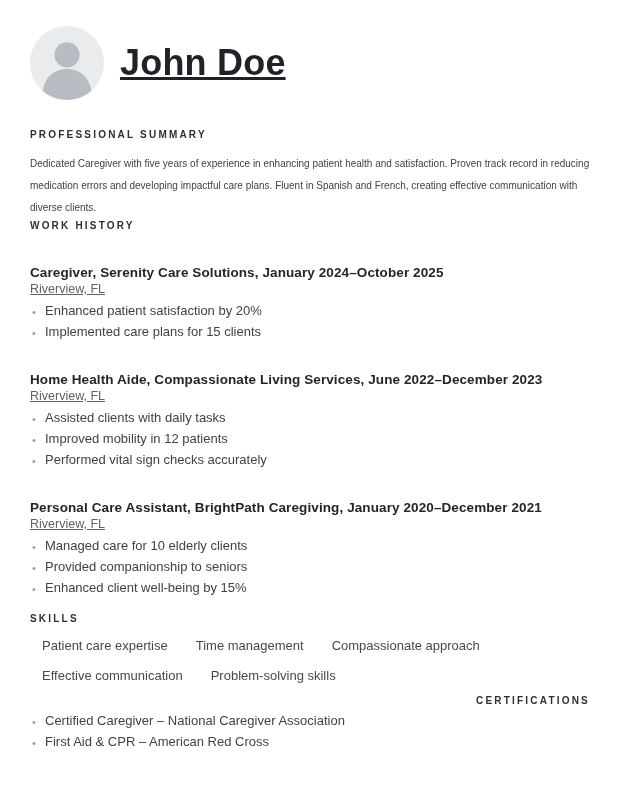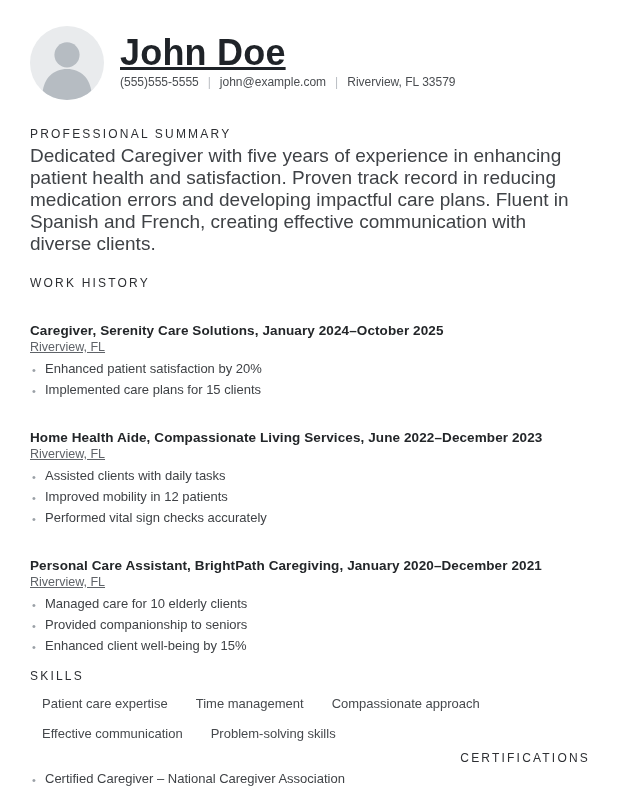--- a/index.html
+++ b/index.html
@@ -31,31 +31,31 @@
   .avatar svg{display:block;width:100%;height:100%;}
   h1{
     font-size:36px;font-weight:700;color:var(--name-text);
     line-height:32px;letter-spacing:.2px;text-decoration:underline;
   }
   .contact{margin-top:6px;font-size:12px;color:#4a4d51;white-space:nowrap;}
   .contact .sep{color:var(--separator);margin:0 9px;}
 
   
   h2{
-    font-size:12px;font-weight:400;color:var(--heading-text);
+    font-size:10px;font-weight:700;color:var(--heading-text);
     letter-spacing:2.2px;line-height:13px;text-transform:uppercase;
   }
   .sec-summary h2{margin-top:28px;}
-  .sec-work h2{margin-top:22px;}
+  .sec-work h2{}
   .sec-skills h2{margin-top:17px;}
   .sec-certs h2{margin-top:10px;text-align:right;}
 
   
   .summary{
-    margin-top:4px;font-size:19px;line-height:22px;color:var(--body-text);
+    margin-top:12px;font-size:10px;line-height:22px;color:var(--body-text);
     max-width:560px;
   }
 
   
   .job{margin-top:32px;}
   .job h3{
     font-size:13.5px;font-weight:700;color:#232629;line-height:17px;
     letter-spacing:.1px;
   }
   .loc{margin-top:1px;font-size:12.5px;color:var(--muted-text);line-height:15px;text-decoration:underline;}
@@ -87,23 +87,20 @@
 
   <header class="header">
     <div class="avatar">
       <svg viewBox="0 0 100 100" aria-hidden="true">
         <circle cx="50" cy="39" r="17" fill="#b6bcc2"></circle>
         <path d="M50 58 C 31 58 19 71 17 89 L 16 100 L 84 100 L 83 89 C 81 71 69 58 50 58 Z" fill="#b6bcc2"></path>
       </svg>
     </div>
     <div class="id-block">
       <h1>John Doe</h1>
-      <div class="contact">
-        <span>(555)555-5555</span><span class="sep">|</span><span>john@example.com</span><span class="sep">|</span><span>Riverview, FL 33579</span>
-      </div>
     </div>
   </header>
 
   <section class="sec-summary">
     <h2>PROFESSIONAL SUMMARY</h2>
     <p class="summary">Dedicated Caregiver with five years of experience in enhancing patient health and satisfaction. Proven track record in reducing medication errors and developing impactful care plans. Fluent in Spanish and French, creating effective communication with diverse clients.</p>
   </section>
 
   <section class="sec-work">
     <h2>WORK HISTORY</h2>

